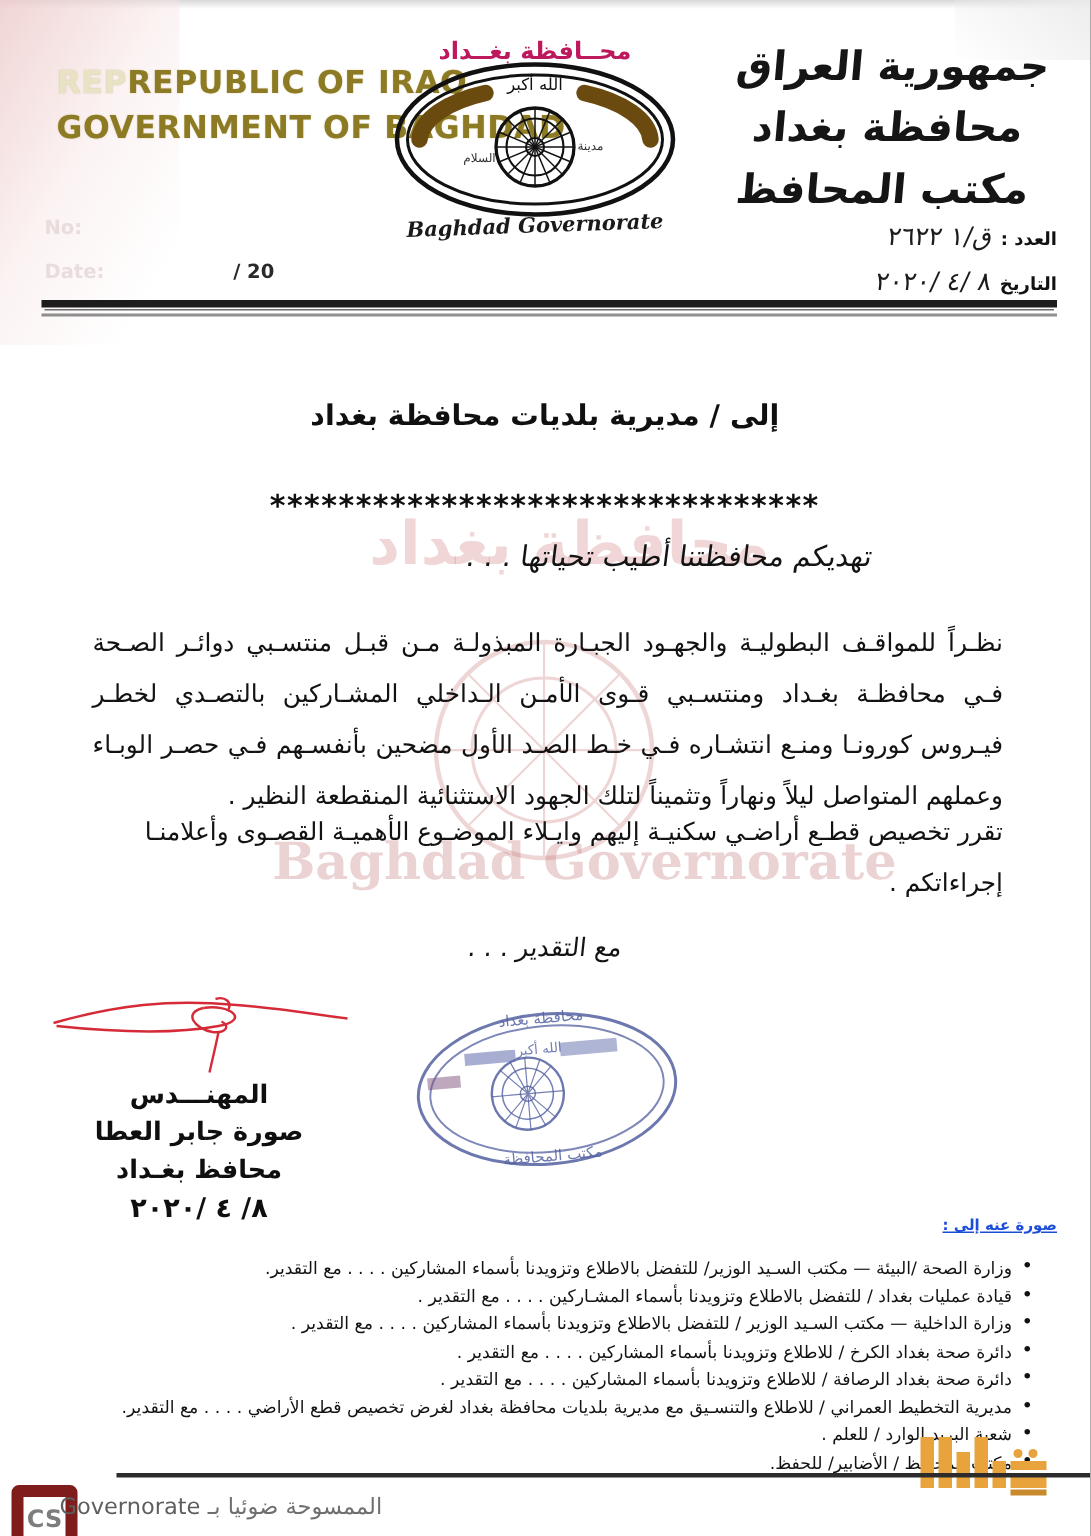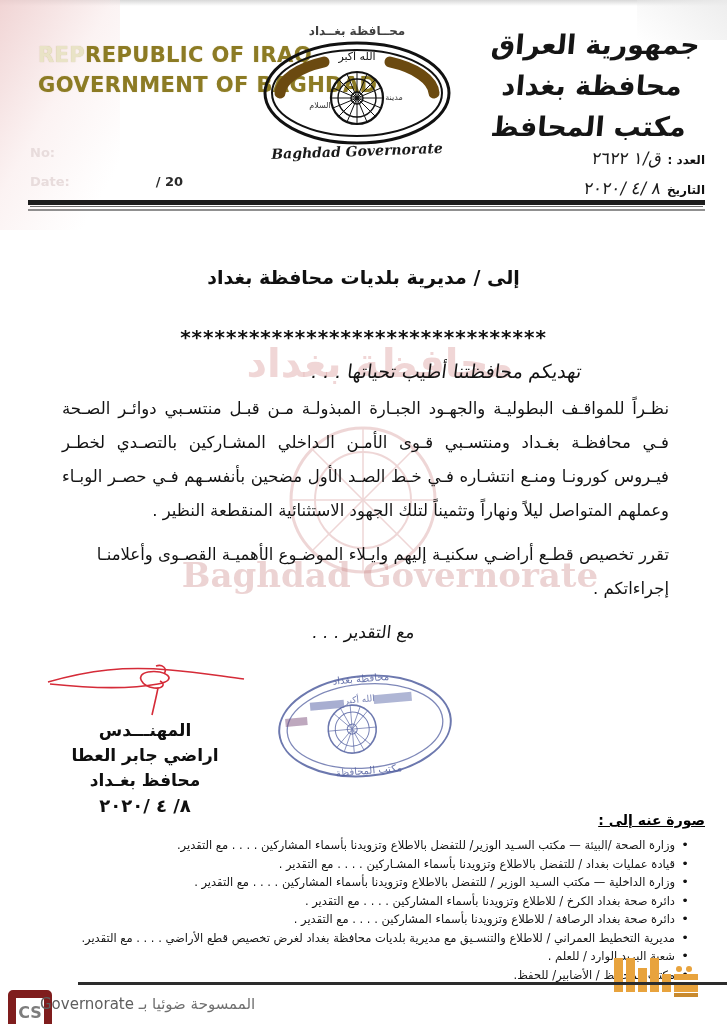--- a/index.html
+++ b/index.html
@@ -107,21 +107,21 @@
     height: 2px;
     background: #555;
     opacity: .65;
   }
 
   
   .emblem { position: absolute; left: 262px; top: 24px; width: 190px; height: 135px; }
   .emblem-top-ar {
     position: absolute; left: 0; right: 0; top: 0;
     text-align: center; direction: rtl;
-    font-size: 12px; font-weight: bold; letter-spacing: 2px; color: #404040;
+    font-size: 16px; font-weight: bold; letter-spacing: 2px; color: #be185d;
   }
   .emblem-bottom-en {
     position: absolute; left: 0; right: 0; bottom: 0;
     text-align: center; direction: ltr;
     font-family: "DejaVu Serif", "Liberation Serif", serif;
     font-size: 14px; font-weight: bold; font-style: italic;
     color: #1a1a1a; transform: rotate(-2deg);
   }
   .emblem svg { position: absolute; left: 0; top: 14px; }
 
@@ -170,49 +170,49 @@
     white-space: nowrap;
   }
 
   .para {
     position: absolute;
     left: 62px; right: 58px;
     direction: rtl; text-align: justify;
     font-size: 16.5px; line-height: 34px; color: #121212;
     letter-spacing: .2px;
   }
-  #para1 { top: 392px; }
+  #para1 { top: 412px; }
   #para2 { top: 538px; }
   #para3 { top: 572px; }
 
   .regards {
     position: absolute; left: 0; right: 0; top: 622px;
     text-align: center; direction: rtl;
     font-size: 17px; color: #131313; transform: skewX(-6deg);
   }
 
   
-  .sig-wrap { position: absolute; left: 30px; top: 660px; width: 230px; text-align: center; }
+  .sig-wrap { position: absolute; left: 18px; top: 660px; width: 230px; text-align: center; }
   .sig-scribble { position: relative; height: 58px; }
   .sig-name {
     direction: rtl; font-size: 17px; font-weight: bold; line-height: 25px;
     color: #0f0f0f; letter-spacing: 1px;
   }
   .sig-date {
     direction: rtl; font-size: 18px; font-weight: bold; letter-spacing: 2px;
     color: #0f0f0f; margin-top: 2px;
   }
 
   .stamp { position: absolute; left: 272px; top: 662px; width: 186px; height: 128px; opacity: .88; }
 
   
   .cc-title {
     position: absolute; right: 22px; top: 812px;
-    direction: rtl; font-size: 14px; font-weight: bold;
-    text-decoration: underline; color: #000000;
+    direction: rtl; font-size: 10px; font-weight: bold;
+    text-decoration: underline; color: #1d4ed8;
   }
   .cc-list {
     position: absolute; right: 22px; left: 190px; top: 836px;
     direction: rtl; margin: 0; padding: 0 16px 0 0;
     list-style: none;
     font-size: 11.5px; line-height: 18.5px; color: #131313;
   }
   .cc-list li { position: relative; padding-right: 14px; white-space: nowrap; text-align: right; }
   .cc-list li::before {
     content: "\2022"; position: absolute; right: 0; top: 0; font-size: 13px; color: #111;
@@ -335,21 +335,21 @@
     <div class="sig-scribble">
       <svg width="230" height="58" viewBox="0 0 230 58">
         <path d="M18 22 C60 10, 95 6, 140 10 C168 12, 190 16, 214 19" fill="none" stroke="#d52b38" stroke-width="1.6"></path>
         <path d="M20 24 C58 28, 96 30, 128 24 C150 20, 135 9, 118 12" fill="none" stroke="#d52b38" stroke-width="1.6"></path>
         <path d="M118 12 C104 15, 112 26, 124 28 C133 29, 136 24, 130 21" fill="none" stroke="#d52b38" stroke-width="1.6"></path>
         <path d="M128 28 C126 38, 124 46, 122 55" fill="none" stroke="#d52b38" stroke-width="1.6"></path>
         <path d="M126 6 C132 4, 138 8, 134 14" fill="none" stroke="#d52b38" stroke-width="1.6"></path>
       </svg>
     </div>
     <div class="sig-name">المهنـــدس</div>
-    <div class="sig-name">اراضي جابر العطا</div>
+    <div class="sig-name">صورة جابر العطا</div>
     <div class="sig-name">محافظ بغـداد</div>
     <div class="sig-date">٨/ ٤ /٢٠٢٠</div>
   </div>
 
   <svg class="stamp" viewBox="0 0 186 128">
     <g transform="rotate(-5 93 64)">
       <ellipse cx="93" cy="64" rx="86" ry="50" fill="none" stroke="#3b4a93" stroke-width="2" opacity=".85"></ellipse>
       <ellipse cx="93" cy="64" rx="78" ry="42" fill="none" stroke="#3b4a93" stroke-width="1.3" opacity=".75"></ellipse>
       <circle cx="80" cy="66" r="24" fill="none" stroke="#3b4a93" stroke-width="1.6" opacity=".85"></circle>
       <circle cx="80" cy="66" r="17" fill="none" stroke="#3b4a93" stroke-width="1" opacity=".8"></circle>

